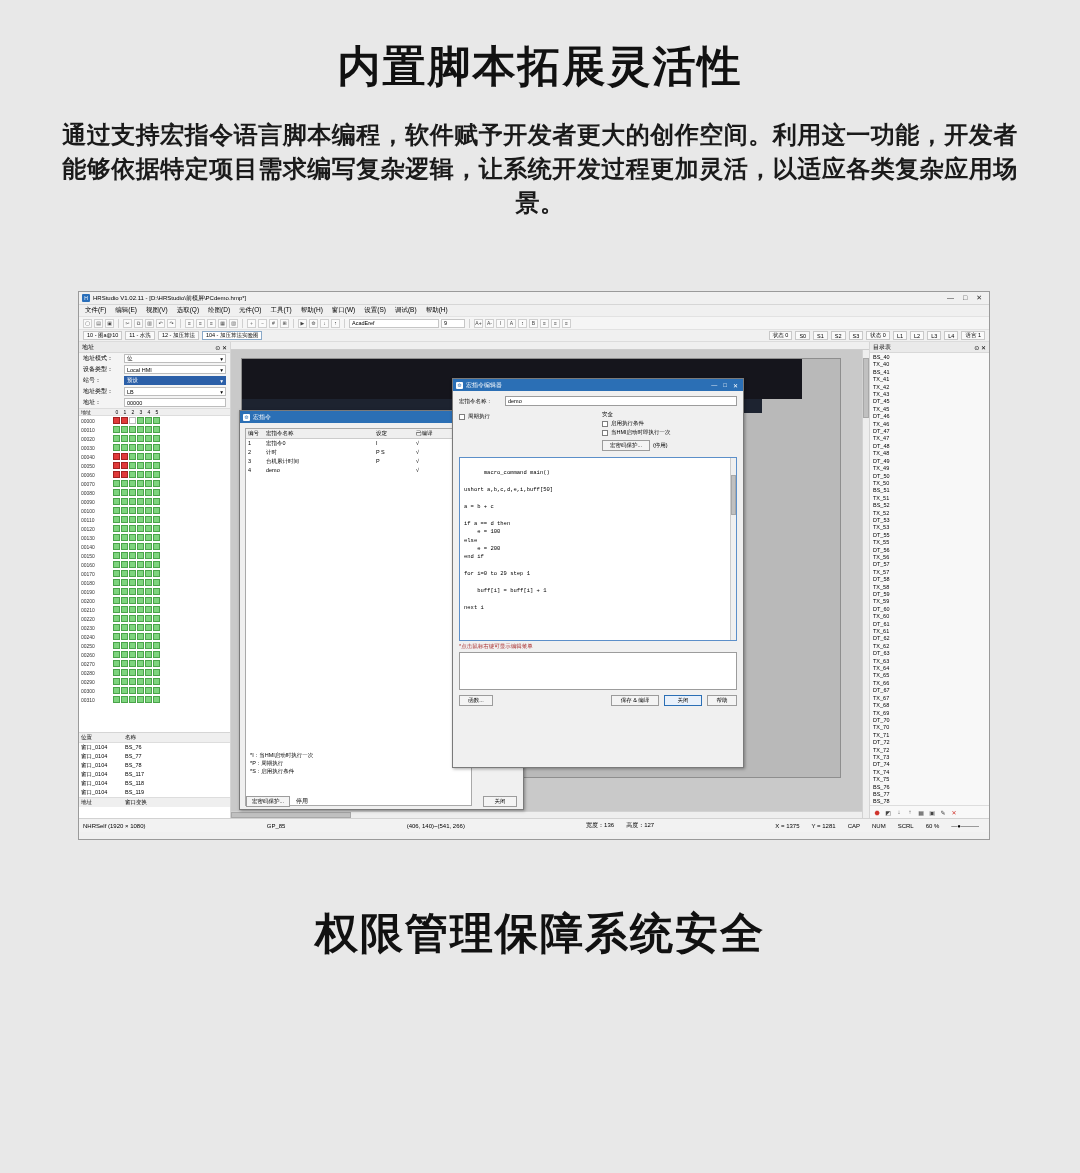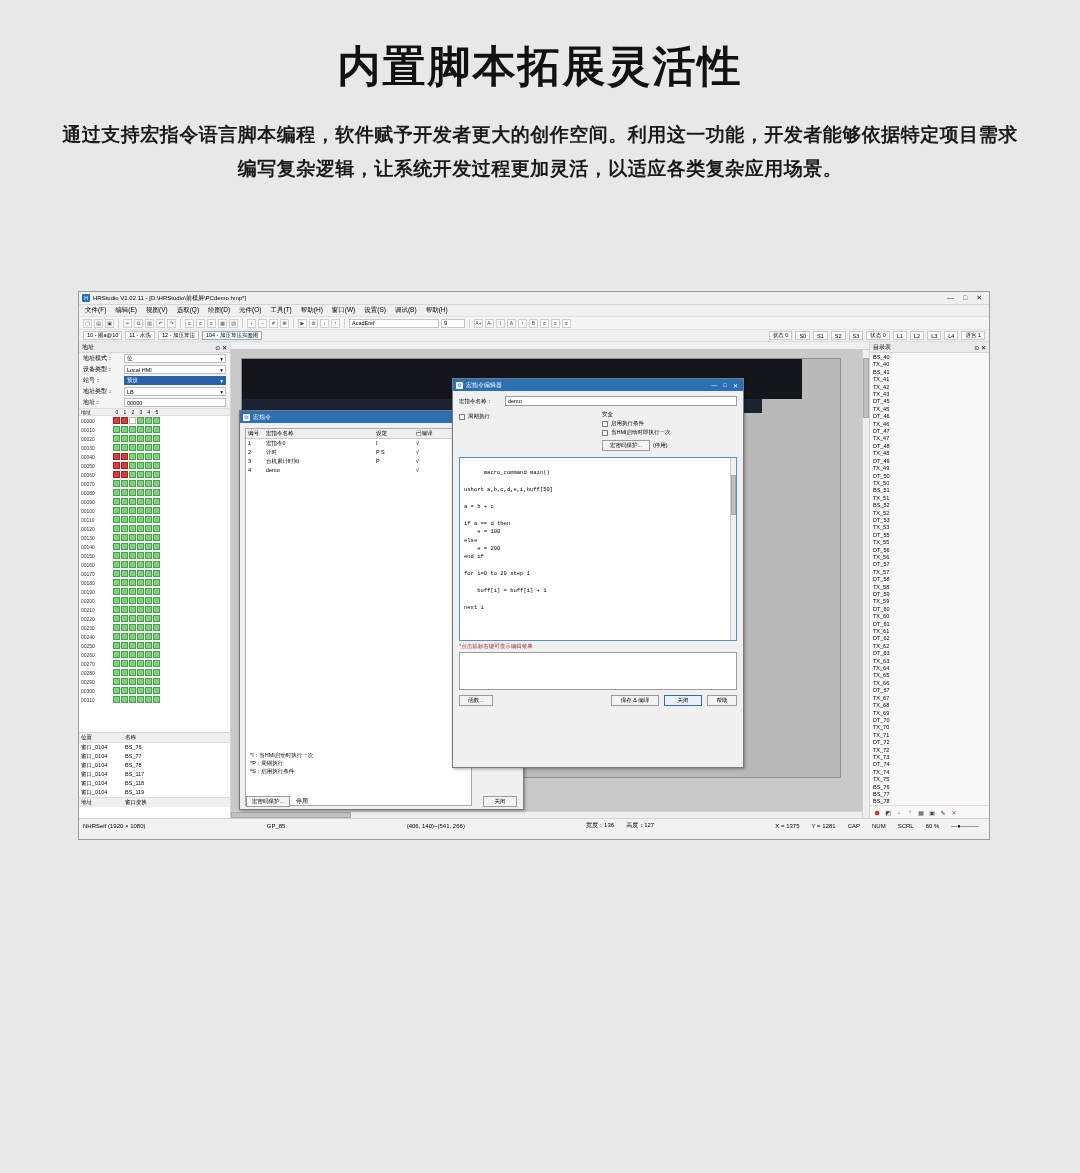--- a/index.html
+++ b/index.html
@@ -7,21 +7,21 @@
   body {
     width:1080px; height:1173px; background:#e8e8e8;
     font-family:"Liberation Sans", sans-serif; color:#111;
     position:relative; overflow:hidden;
   }
   .promo-title {
     text-align:center; font-size:43px; font-weight:bold; letter-spacing:2px;
     color:#111; margin:0; padding:0;
   }
   .promo-body {
-    text-align:center; font-size:19px; font-weight:bold; line-height:34px;
+    text-align:center; font-size:24px; font-weight:bold; line-height:34px;
     color:#1a1a1a; padding:0 62px; letter-spacing:.5px;
   }
   #block-top { position:absolute; left:0; top:38px; width:1080px; }
   #block-top .promo-body { margin-top:22px; }
   #block-bottom { position:absolute; left:0; top:905px; width:1080px; }
   #block-bottom .promo-body { margin-top:22px; }
 
   
   #app-window {
     position:absolute; left:78px; top:291px; width:912px; height:549px;
@@ -923,13 +923,14 @@
       <span class="spacer"></span>
       <span class="dbtn" style="width:48px">保存 &amp; 编译</span>
       <span class="dbtn focus" style="width:38px">关闭</span>
       <span class="dbtn" style="width:30px">帮助</span>
     </div>
   </div>
 
 </div>
 
 <div id="block-bottom">
+  <h1 class="promo-title">权限管理保障系统安全</h1>
 </div>
 
 </body></html>

